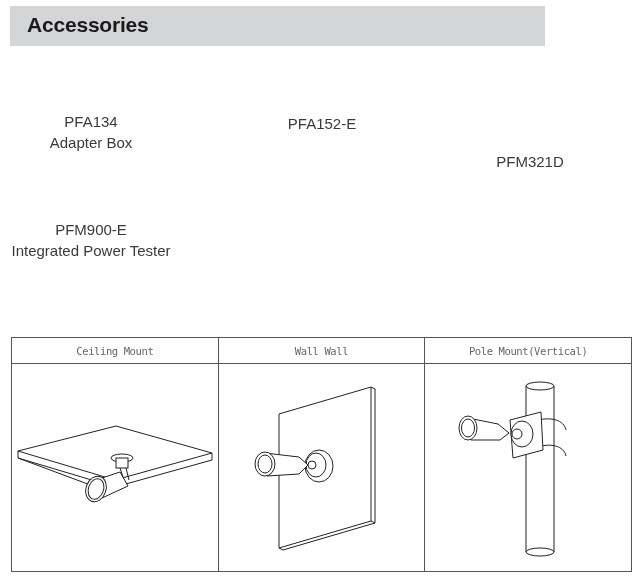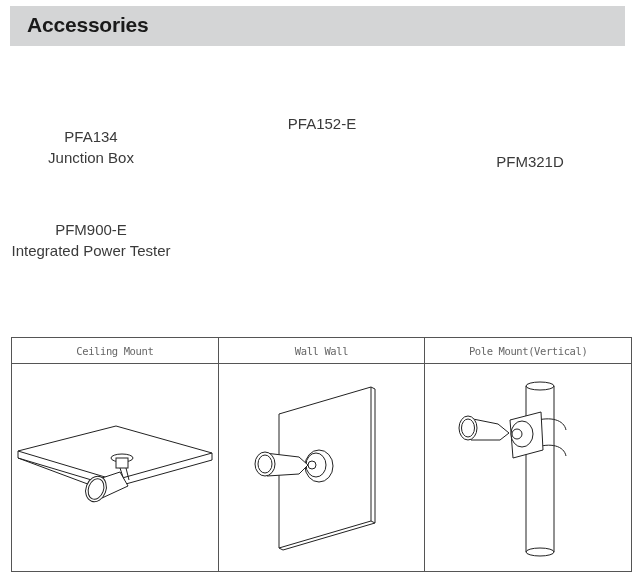--- a/index.html
+++ b/index.html
@@ -1,24 +1,24 @@
 <!DOCTYPE html>
 <html><head>
   <meta charset="utf-8">
   <style>
     html, body { margin: 0; padding: 0; background: #ffffff; }
     body { width: 640px; height: 579px; position: relative; overflow: hidden;
            font-family: "Liberation Sans", "DejaVu Sans", sans-serif; color: #333; }
-    .header-bar { position: absolute; left: 10px; top: 6px; width: 615px; height: 40px;
+    .header-bar { position: absolute; left: 10px; top: 6px; width: 535px; height: 40px;
                   background: #d4d5d6; }
     .header-title { position: absolute; left: 17px; top: 7px; font-size: 21px; font-weight: bold;
                     color: #1a1a1a; letter-spacing: -0.2px; }
     .acc { position: absolute; text-align: center; font-size: 15px; line-height: 21px; color: #3a3a3a; }
     .acc .code, .acc .desc { display: block; white-space: nowrap; }
-    #acc-0 { left: 16px; top: 126px; width: 150px; }
+    #acc-0 { left: 16px; top: 111px; width: 150px; }
     #acc-1 { left: 242px; top: 113px; width: 160px; }
     #acc-2 { left: 430px; top: 113px; width: 200px; margin-top: 38px; }
     #acc-3 { left: 0px; top: 219px; width: 182px; }
 
     .mount-table { position: absolute; left: 11px; top: 337px; width: 621px; height: 234px;
                    border-collapse: collapse; table-layout: fixed; }
     .mount-table td, .mount-table th { border: 1.5px solid #555; padding: 0; }
     .mount-table th { height: 25px; font-weight: normal; font-family: "DejaVu Sans Mono", monospace;
                       font-size: 10.5px; color: #666; letter-spacing: -0.4px; margin-top: 30px; }
     .mount-table td { height: 207px; vertical-align: middle; text-align: center; }
@@ -26,21 +26,21 @@
   </style>
 </head>
 <body>
 
 <div class="header-bar">
   <div class="header-title">Accessories</div>
 </div>
 
 <div class="acc" id="acc-0">
   <span class="code">PFA134</span>
-  <span class="desc">Junction Box</span>
+  <span class="desc">Adapter Box</span>
 </div>
 <div class="acc" id="acc-1">
   <span class="code">PFA152-E</span>
 </div>
 <div class="acc" id="acc-2">
   <span class="code">PFM321D</span>
 </div>
 <div class="acc" id="acc-3">
   <span class="code">PFM900-E</span>
   <span class="desc">Integrated Power Tester</span>

